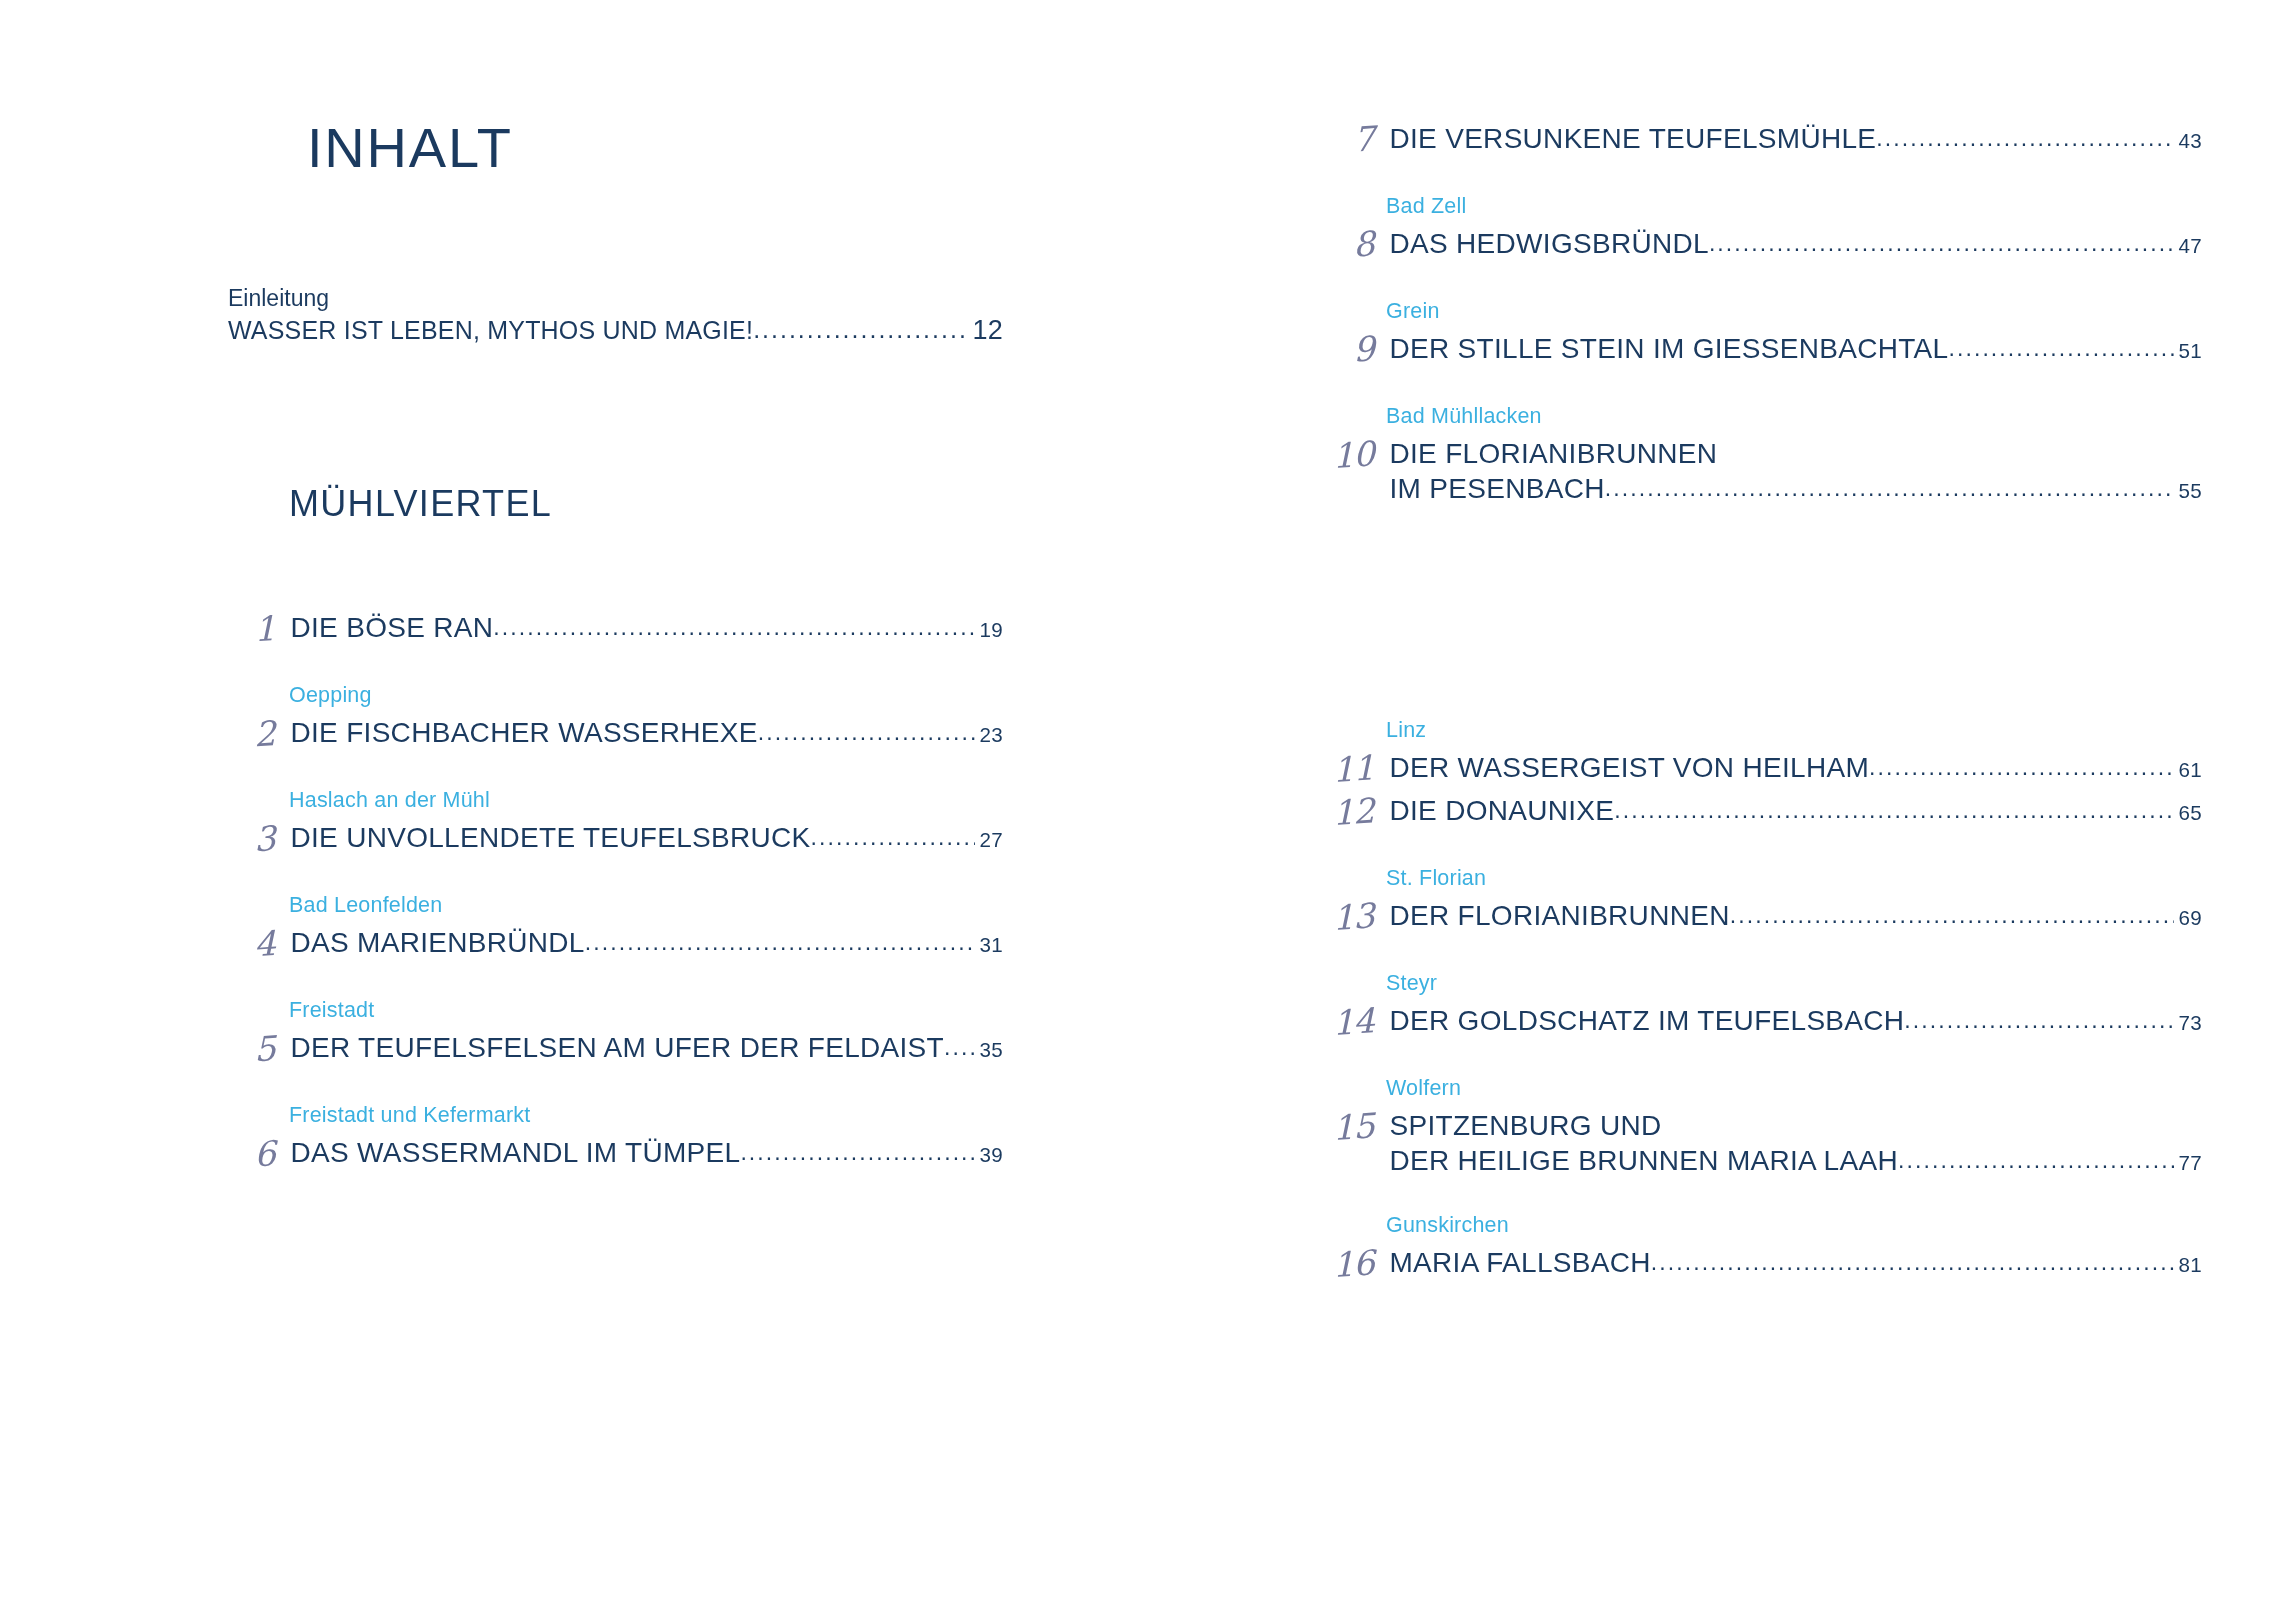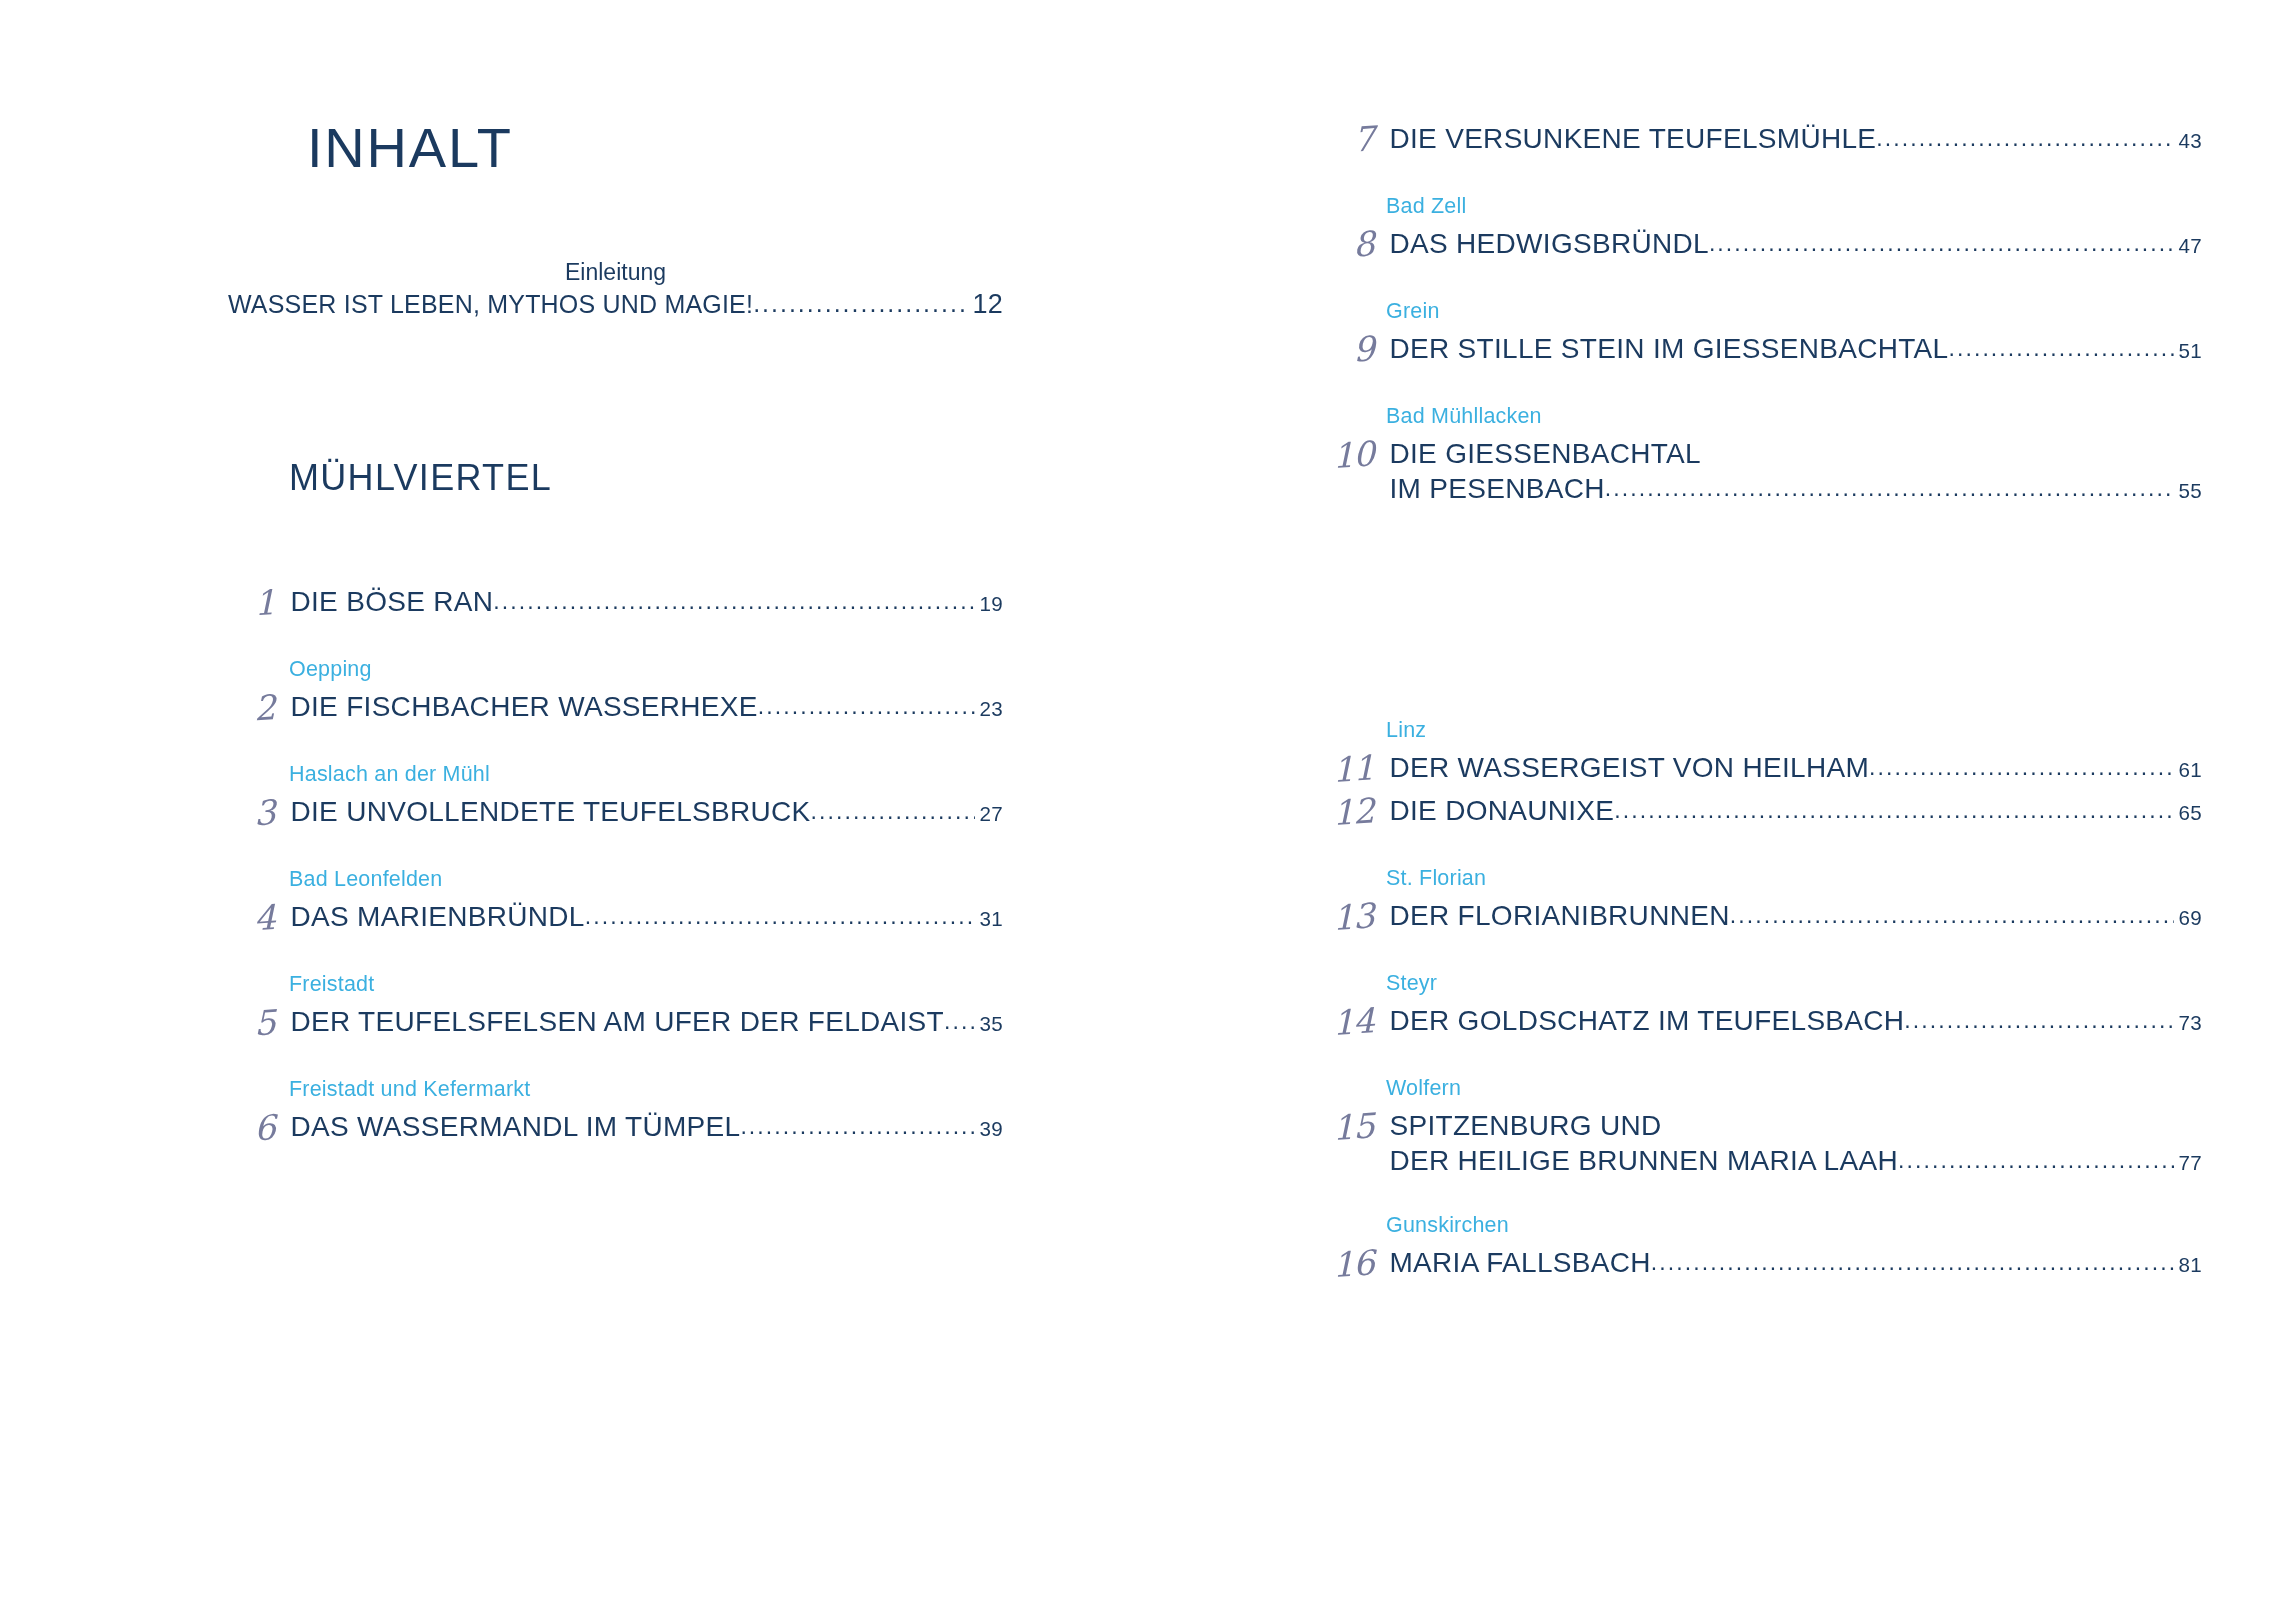--- a/index.html
+++ b/index.html
@@ -52,22 +52,21 @@
     padding-left: 61px;
   }
   .section-title.right-sec {
     padding-left: 0;
     text-align: center;
     padding-right: 116px;
   }
 
   
   .intro {
-    margin-top: 78px;
-    text-align: center;
+    margin-top: 104px;
   }
   .intro-kicker {
     font-size: 23px;
     color: #1b3a5f;
     line-height: 1.28;
   }
   .intro-line {
     display: flex;
     align-items: baseline;
     font-size: 25px;
@@ -333,21 +332,21 @@
         </div>
       </div>
       <div class="gap-md"></div>
 
       <div>
         <div class="loc">Bad Mühllacken</div>
         <div class="entry">
           <div class="num">10</div>
           <div class="entry-body">
             <div class="title-row">
-              <span class="ttl">DIE GIESSENBACHTAL</span>
+              <span class="ttl">DIE FLORIANIBRUNNEN</span>
             </div>
             <div class="title-row cont">
               <span class="ttl">IM PESENBACH</span>
               <span class="leader">.........................................................................................................................</span>
               <span class="pg">55</span>
             </div>
           </div>
         </div>
       </div>
 

